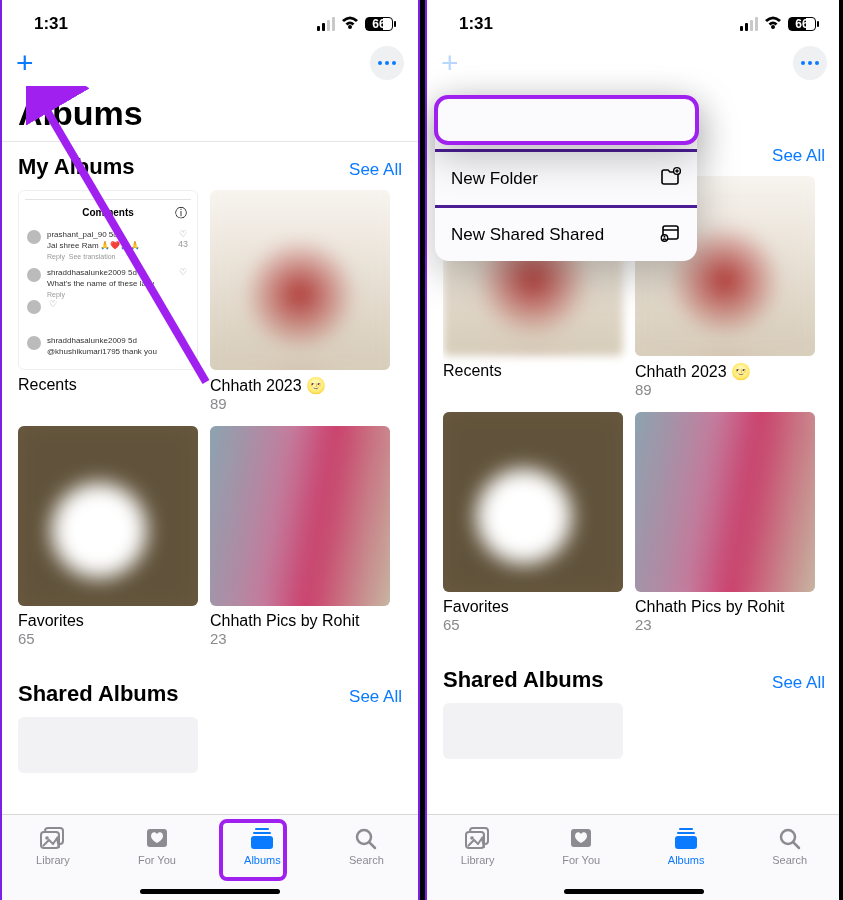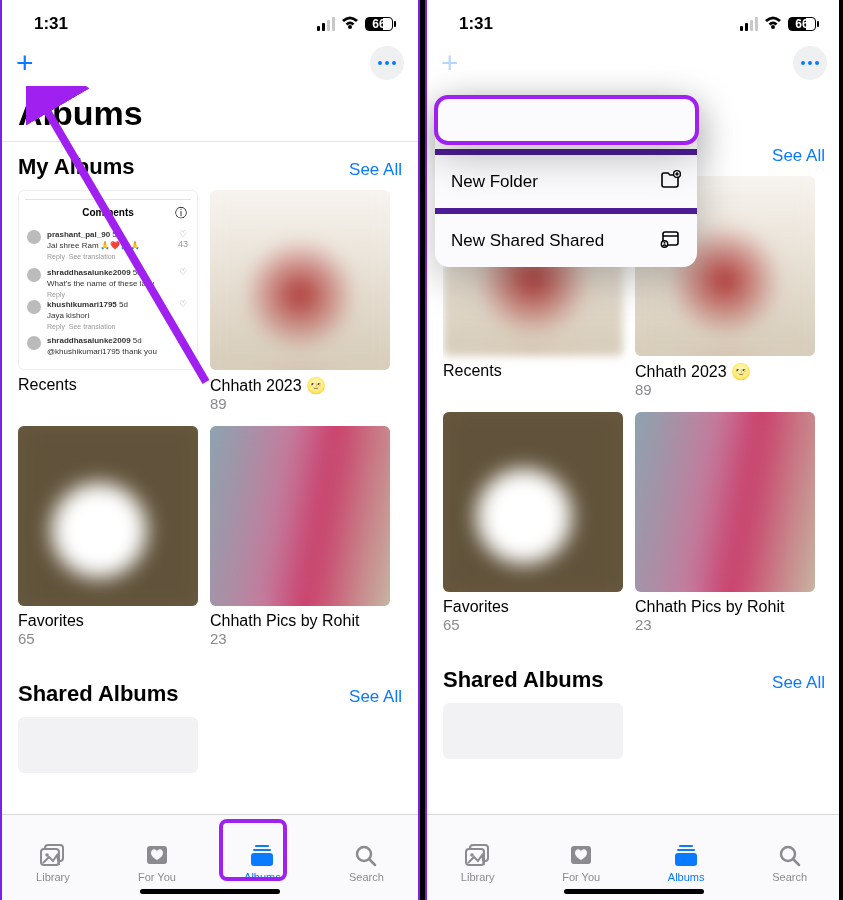--- a/index.html
+++ b/index.html
@@ -40,21 +40,21 @@
   .row { display:flex; gap:12px; overflow:hidden; }
   .card { width:180px; flex:0 0 180px; }
   .thumb { width:180px; height:180px; border-radius:6px; background:#ccc; position:relative; overflow:hidden; }
   .thumb.social { background:#fff; border:1px solid #eee; }
   .thumb.social .sbar { position:absolute; top:8px; left:6px; right:6px; height:1px; background:#e3e3e3; }
   .thumb.social .scom { position:absolute; top:16px; left:0; right:0; text-align:center; font-size:10px; font-weight:600; }
   .thumb.social .sinfo { position:absolute; top:14px; right:10px; font-size:12px; }
   .thumb.social .srow { position:absolute; left:8px; right:8px; display:flex; align-items:flex-start; gap:6px; }
   .thumb.social .sav { width:14px; height:14px; border-radius:50%; background:#bbb; flex:0 0 14px; margin-top:1px; }
   .thumb.social .stxt { flex:1; font-size:8px; line-height:11px; color:#333; }
-  .thumb.social .stxt b { font-weight:700; }
+  .thumb.social .stxt b { font-weight:400; }
   .thumb.social .stxt .rep { color:#999; font-size:7px; }
   .thumb.social .heart { width:12px; text-align:center; font-size:9px; color:#999; }
   .thumb.social .r1{top:38px}.thumb.social .r2{top:76px}.thumb.social .r3{top:108px}.thumb.social .r4{top:144px}
 
   .thumb.blur1 { background:
     radial-gradient(ellipse 60% 60% at 50% 60%, rgba(180,30,30,.8), transparent 70%),
     linear-gradient(#faf7f3, #d8cfbd);
     filter:blur(0px);
   }
   .thumb.blur1::after{content:"";position:absolute;inset:0;backdrop-filter:blur(8px);filter:blur(8px);
@@ -68,36 +68,36 @@
     background:radial-gradient(circle at 45% 58%, #fff 0%, #fff 32%, transparent 34%),
     radial-gradient(circle at 50% 62%, #d7a147 0%, #d7a147 18%, transparent 20%), #61533b;}
   .thumb.blur3 { background:linear-gradient(100deg,#8aa6b2 0%, #c97e9f 40%, #d03e6d 60%, #c8bca6 100%); }
   .thumb.blur3::after{content:"";position:absolute;inset:0;filter:blur(12px);background:linear-gradient(100deg,#89a5b0 0%,#c57b9c 40%,#c93c69 60%,#c6b9a2 100%);}
   .thumb.shared { background:#f2f2f4; width:180px; }
 
   .album-name { font-size:16px; margin-top:6px; display:flex; align-items:center; gap:4px; }
   .album-count { font-size:15px; color:#8a8a8e; }
 
   
-  .tabbar { position:absolute; bottom:0; left:2px; right:2px; height:86px; background:#faf9fb; border-top:1px solid #d8d8d8; display:flex; justify-content:space-around; align-items:center; padding-top:10px; }
+  .tabbar { position:absolute; bottom:0; left:2px; right:2px; height:86px; background:#faf9fb; border-top:1px solid #d8d8d8; display:flex; justify-content:space-around; align-items:flex-start; padding-top:10px; }
   .tab { display:flex; flex-direction:column; align-items:center; gap:3px; color:#8b8b90; font-size:11px; }
   .tab.active { color:#0a7aff; }
   .tab .ic { width:30px; height:26px; display:flex; align-items:center; justify-content:center; }
   .tab svg { width:28px; height:24px; }
   .home-ind { position:absolute; bottom:6px; left:50%; transform:translateX(-50%); width:140px; height:5px; background:#000; border-radius:3px; }
 
   
   .hl { position:absolute; border:4px solid #a020f0; border-radius:8px; pointer-events:none; }
   .hl.tabs { left:219px; bottom:19px; width:68px; height:62px; }
   .hl.menu { left:9px; top:95px; width:265px; height:50px; }
   .arrow { position:absolute; left:26px; top:86px; width:190px; height:300px; pointer-events:none; }
 
   
   .menu { position:absolute; left:10px; top:96px; width:262px; background:#fbfbfd; border-radius:14px; box-shadow:0 12px 40px rgba(0,0,0,.25); overflow:hidden; z-index:10; }
-  .menu-item { display:flex; justify-content:space-between; align-items:center; padding:13px 16px; font-size:17px; border-bottom:6px solid #4c1d95; }
+  .menu-item { display:flex; justify-content:space-between; align-items:center; padding:13px 16px; font-size:17px; border-bottom:3px solid #4c1d95; }
   .menu-item:last-child { border-bottom:none; }
   .menu-ic { width:22px; height:22px; }
   .right .header { position:relative; z-index:20; }
   .right .status { position:relative; z-index:20; }
 
   .section-gap { height:30px; }
 </style>
 </head>
 <body>
 
@@ -157,21 +157,20 @@
                 <span class="stxt"><b>prashant_pal_90</b> 5d<br><span>Jai shree Ram 🙏❤️🙏🙏</span><br><span class="rep">Reply&nbsp;&nbsp;See translation</span></span>
                 <span class="heart">♡<br><span>43</span></span>
               </div>
             <div class="srow r2">
                 <span class="sav"></span>
                 <span class="stxt"><b>shraddhasalunke2009</b> 5d<br><span>What's the name of these lady</span><br><span class="rep">Reply</span></span>
                 <span class="heart">♡</span>
               </div>
             <div class="srow r3">
                 <span class="sav"></span>
-                <span class="stxt"><b>khushikumari1795</b> 5d<br><span>Jaya kishori</span><br><span class="rep">Reply&nbsp;&nbsp;See translation</span></span>
                 <span class="heart">♡</span>
               </div>
             <div class="srow r4">
                 <span class="sav"></span>
                 <span class="stxt"><b>shraddhasalunke2009</b> 5d<br><span>@khushikumari1795 thank you</span></span>
                 <span class="heart">♡</span>
               </div>
           </div>
           <div class="album-name">Recents</div>
         </div>

